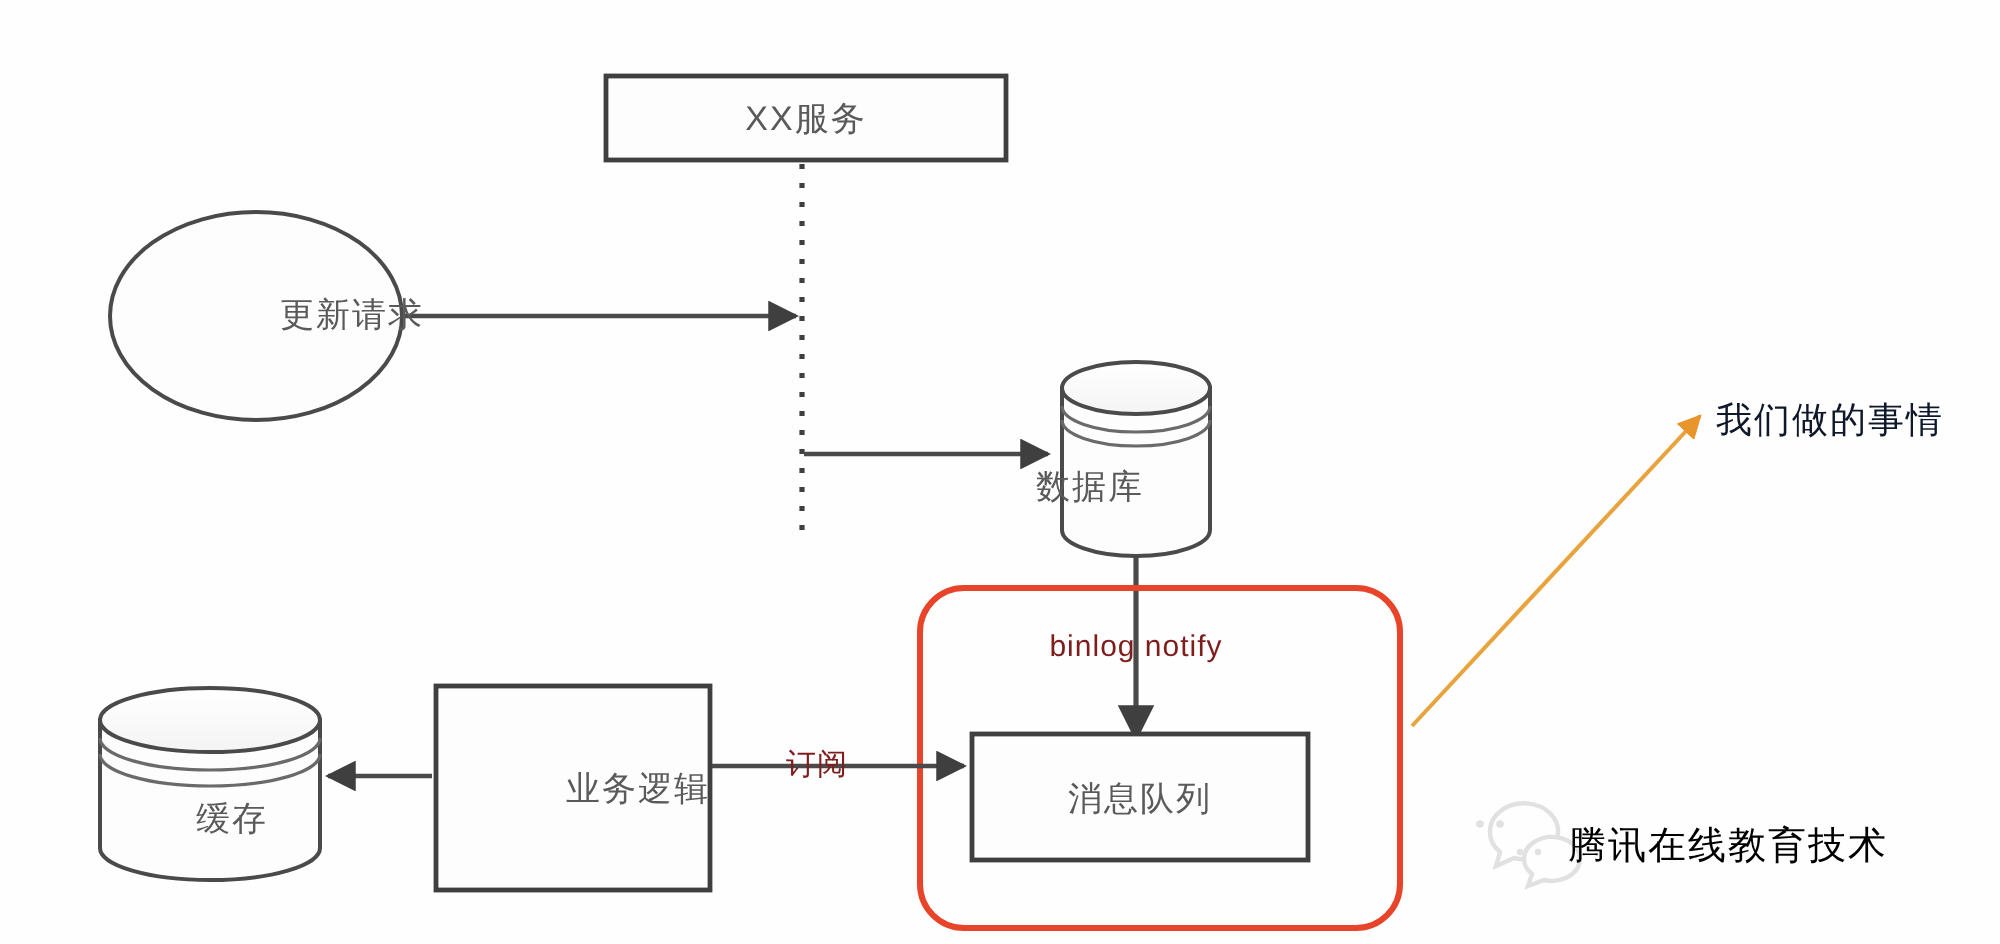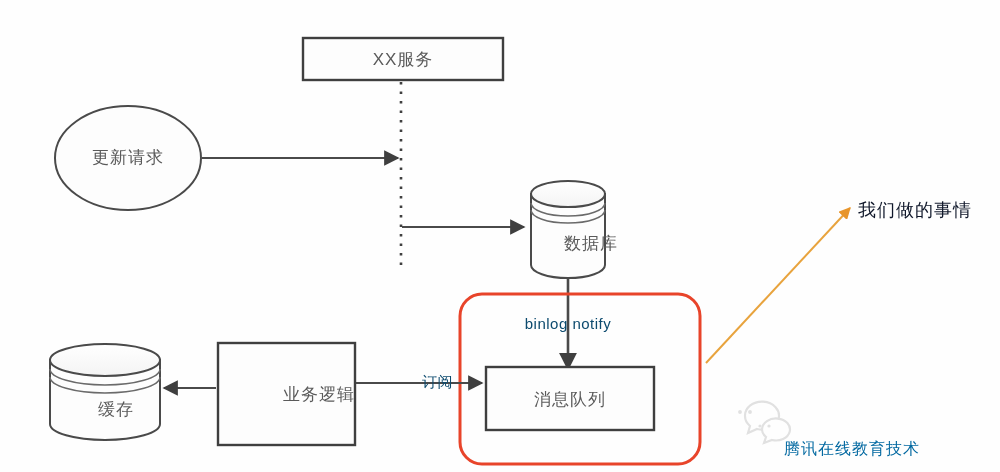--- a/index.html
+++ b/index.html
@@ -26,42 +26,41 @@
   .node-label {
     position: absolute;
     color: #5a5a5a;
     font-size: 17px;
     letter-spacing: 1px;
     white-space: nowrap;
     user-select: none;
   }
   .edge-label {
     position: absolute;
-    color: #0c4a6e;
+    color: #7f1d1d;
     font-size: 15px;
     letter-spacing: 0.5px;
     white-space: nowrap;
     user-select: none;
   }
   .callout-label {
     position: absolute;
     color: #0f172a;
     font-size: 18px;
     letter-spacing: 1px;
     white-space: nowrap;
     user-select: none;
   }
   .watermark-text {
     position: absolute;
-    color: #0369a1;
-    font-size: 16px;
+    color: #000000;
+    font-size: 19px;
     letter-spacing: 1px;
     white-space: nowrap;
     user-select: none;
-    margin-top: 29px;
   }
 </style>
 </head>
 <body>
 
 <div id="canvas">
 
   <svg id="diagram-svg" viewBox="0 0 1000 472">
     <defs>
       <marker id="arrow-dark" viewBox="0 0 10 10" refX="9" refY="5" markerWidth="7" markerHeight="7" orient="auto-start-reverse">
@@ -137,31 +136,31 @@
                a 14 11 0 1 1 10 11
                l -8 3 l 2 -6
                a 14 11 0 0 1 -4 -8 z" fill="#fefefe" stroke="#dcdcdc" stroke-width="2.2"></path>
       <circle cx="760" cy="426" r="1.6" fill="#dcdcdc"></circle>
       <circle cx="769" cy="426" r="1.6" fill="#dcdcdc"></circle>
     </g>
   </svg>
 
   <div class="node-label" style="left:303px; top:48px; width:200px; text-align:center;">XX服务</div>
 
-  <div class="node-label" style="left:55px; top:146px; width:146px; text-align:center;">更新请求</div>
+  <div class="node-label" style="left:55px; top:146px; width:146px; text-align:center;padding-left:48px;">更新请求</div>
 
-  <div class="node-label" style="left:518px; top:232px; width:100px; text-align:right;">数据库</div>
+  <div class="node-label" style="left:518px; top:232px; width:100px; text-align:left;">数据库</div>
 
   <div class="node-label" style="left:66px; top:398px; width:100px; text-align:center;">缓存</div>
 
   <div class="node-label" style="left:218px; top:383px; width:137px; text-align:right;">业务逻辑</div>
 
   <div class="node-label" style="left:486px; top:388px; width:168px; text-align:center;">消息队列</div>
 
   <div class="edge-label" style="left:468px; top:315px; width:200px; text-align:center;">binlog notify</div>
 
-  <div class="edge-label" style="left:422px; top:373px;">订阅</div>
+  <div class="edge-label" style="left:393px; top:373px;">订阅</div>
 
   <div class="callout-label" style="left:858px; top:198px;">我们做的事情</div>
 
   <div class="watermark-text" style="left:784px; top:410px;">腾讯在线教育技术</div>
 
 </div>
 
 </body></html>

